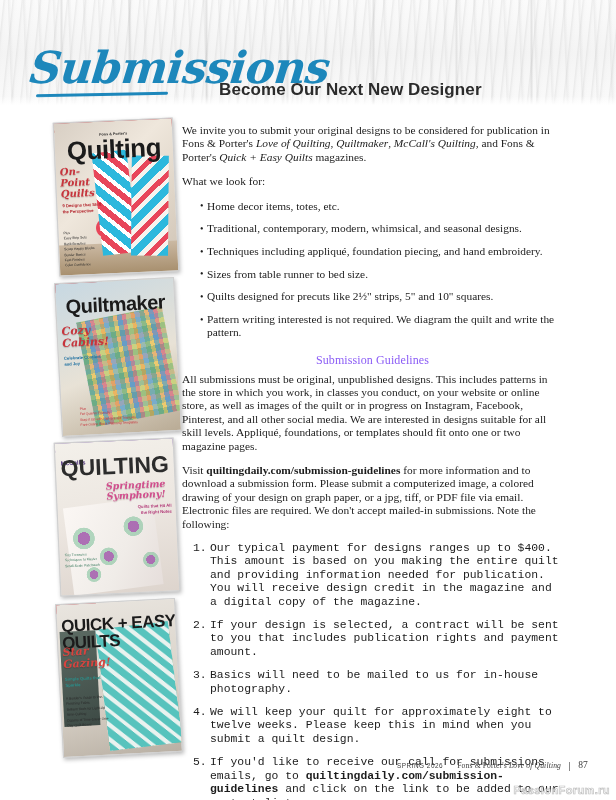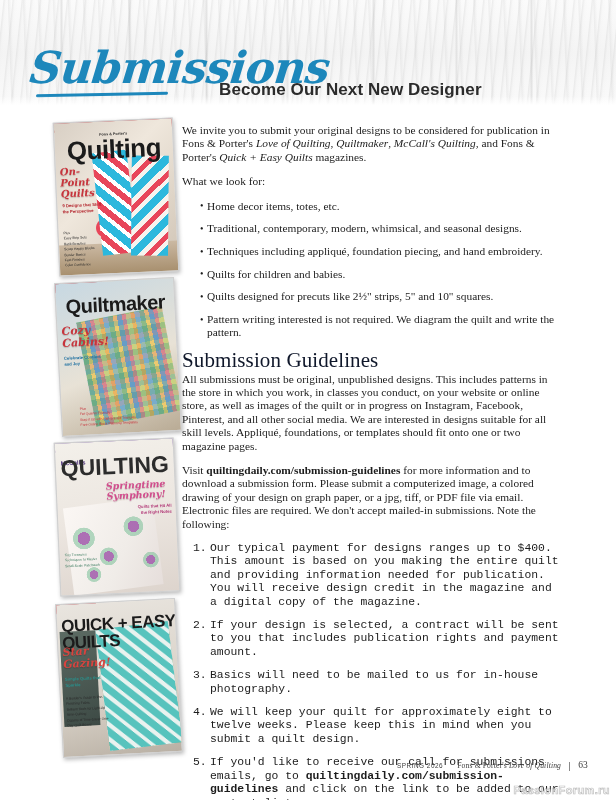--- a/index.html
+++ b/index.html
@@ -274,25 +274,26 @@
     content: "\2022";
     position: absolute;
     left: 0;
     top: -0.5px;
     font-size: 10px;
   }
 
   h2.section-head {
     font-family: "Liberation Serif", serif;
     font-weight: normal;
-    font-size: 21px;
+    font-size: 12px;
     line-height: 20px;
     margin: 2px 0 3px 0;
     letter-spacing: 0.1px;
-    color: #0f172a;
+    color: #8b5cf6;
+    text-align: center;
   }
 
   ol.numbered {
     list-style: none;
     margin: 4px 0 0 0;
     padding: 0 0 0 19px;
     counter-reset: nitem;
     font-family: Liberation Mono, monospace;
   }
   ol.numbered li {
@@ -443,21 +444,21 @@
   <p class="para">
     <span>We invite you to submit your original designs to be considered for publication in Fons &amp; Porter's </span><em class="ital">Love of Quilting</em><span>, </span><em class="ital">Quiltmaker</em><span>, </span><em class="ital">McCall's Quilting</em><span>, and Fons &amp; Porter's </span><em class="ital">Quick + Easy Quilts</em><span> magazines.</span>
   </p>
 
   <p class="para">What we look for:</p>
 
   <ul class="bullets">
     <li>Home decor items, totes, etc.</li>
     <li>Traditional, contemporary, modern, whimsical, and seasonal designs.</li>
     <li>Techniques including appliqué, foundation piecing, and hand embroidery.</li>
-    <li>Quilts for children and babies.</li>
+    <li>Sizes from table runner to bed size.</li>
     <li>Quilts designed for precuts like 2½" strips, 5" and 10" squares.</li>
     <li>Pattern writing interested is not required. We diagram the quilt and write the pattern.</li>
   </ul>
 
   <h2 class="section-head">Submission Guidelines</h2>
 
   <p class="para">All submissions must be original, unpublished designs. This includes patterns in the store in which you work, in classes you conduct, on your website or online store, as well as images of the quilt or in progress on Instagram, Facebook, Pinterest, and all other social media. We are interested in designs suitable for all skill levels. Appliqué, foundations, or templates should fit onto one or two magazine pages.</p>
 
   <p class="para">
     <span>Visit </span><span class="b">quiltingdaily.com/submission-guidelines</span><span> for more information and to download a submission form. Please submit a computerized image, a colored drawing of your design on graph paper, or a jpg, tiff, or PDF file via email. Electronic files are required. We don't accept mailed-in submissions. Note the following:</span>
@@ -473,16 +474,16 @@
     </li>
   </ol>
 
 </div>
 
 <div class="footer">
   <span class="season">SPRING 2026</span>
   <span style="display:inline-block;width:10px;"></span>
   <span>Fons &amp; Porter's </span><span class="mag">Love of Quilting</span>
   <span class="rule"></span>
-  <span class="pageno">63</span>
+  <span class="pageno">87</span>
 </div>
 
 <div class="watermark">PassionForum.ru</div>
 
 </body></html>

